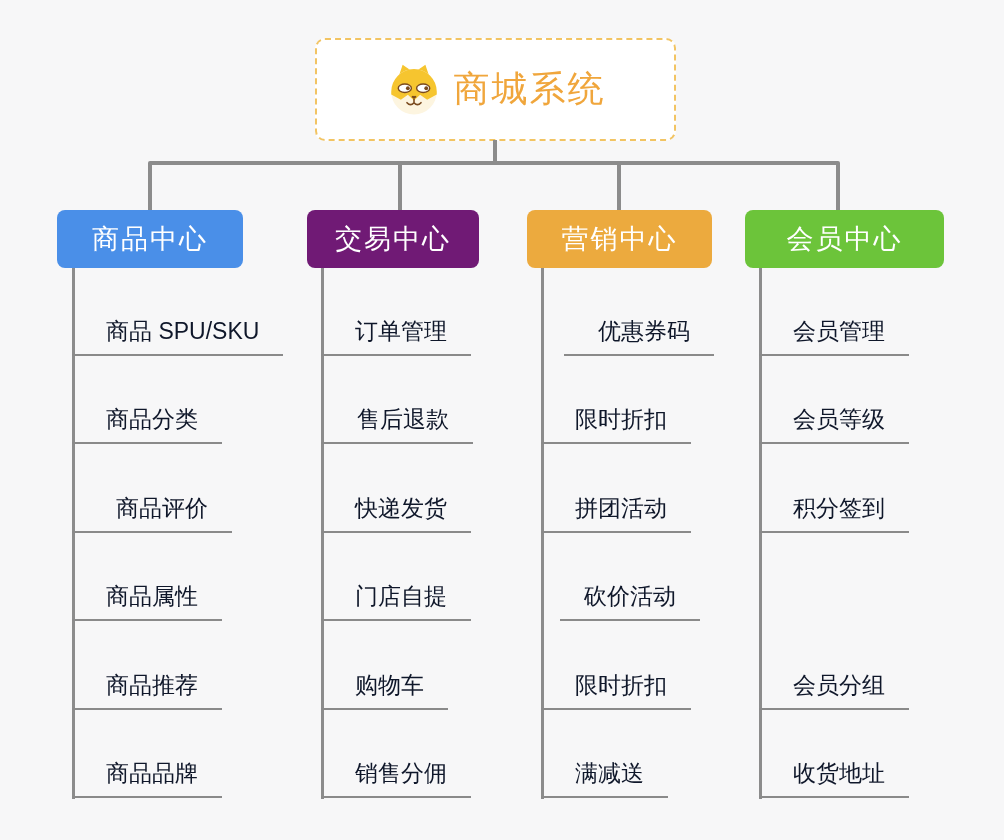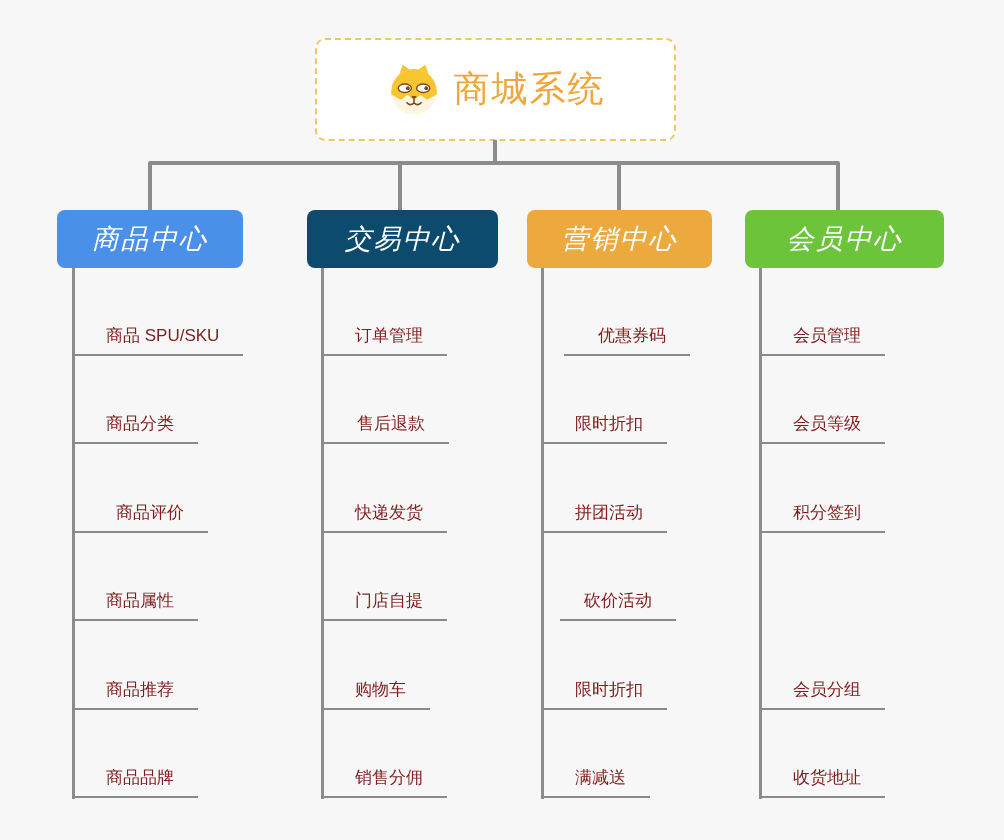--- a/index.html
+++ b/index.html
@@ -38,31 +38,30 @@
   .conn-drop{width:4px;top:163px;height:47px;}
   .drop-0{left:148px;} .drop-1{left:398px;} .drop-2{left:617px;} .drop-3{left:836px;}
   .trunk{position:absolute;width:3px;top:268px;height:531px;background:#8c8c8c;}
   
   .branch-box{
     position:absolute;top:210px;height:58px;
     border-radius:8px;
     display:flex;align-items:center;justify-content:center;
     color:#ffffff;font-size:27px;letter-spacing:2px;
     box-sizing:border-box;
-    font-style:italic;
   }
   
   .leaf{
     position:absolute;
     height:46px;
     box-sizing:border-box;
     display:flex;align-items:flex-end;
     padding:0 24px 7px 34px;
     border-bottom:2px solid #8a8a8a;
-    font-size:17px;color:#7f1d1d;
+    font-size:23px;color:#0f172a;
     white-space:nowrap;
   }
 </style>
 </head>
 <body>
 
 <div class="canvas">
 
   <div class="root-node">
     <svg class="root-icon" viewBox="0 0 64 64">
@@ -91,21 +90,21 @@
     <span>商品中心</span>
   </div>
   <div class="trunk" style="left:72px;"></div>
   <div class="leaf" style="left:72px;top:310px;">商品 SPU/SKU</div>
   <div class="leaf" style="left:72px;top:398px;">商品分类</div>
   <div class="leaf" style="left:72px;top:487px;padding-left:44px;">商品评价</div>
   <div class="leaf" style="left:72px;top:575px;">商品属性</div>
   <div class="leaf" style="left:72px;top:664px;">商品推荐</div>
   <div class="leaf" style="left:72px;top:752px;">商品品牌</div>
 
-  <div class="branch-box" style="left: 307px; width: 191px; background-color: #0c4a6e;">
+  <div class="branch-box" style="left: 307px; width: 172px; background-color: #701a75;">
     <span>交易中心</span>
   </div>
   <div class="trunk" style="left:321px;"></div>
   <div class="leaf" style="left:321px;top:310px;">订单管理</div>
   <div class="leaf" style="left:321px;top:398px;padding-left:36px;">售后退款</div>
   <div class="leaf" style="left:321px;top:487px;">快递发货</div>
   <div class="leaf" style="left:321px;top:575px;">门店自提</div>
   <div class="leaf" style="left:321px;top:664px;">购物车</div>
   <div class="leaf" style="left:321px;top:752px;">销售分佣</div>
 

